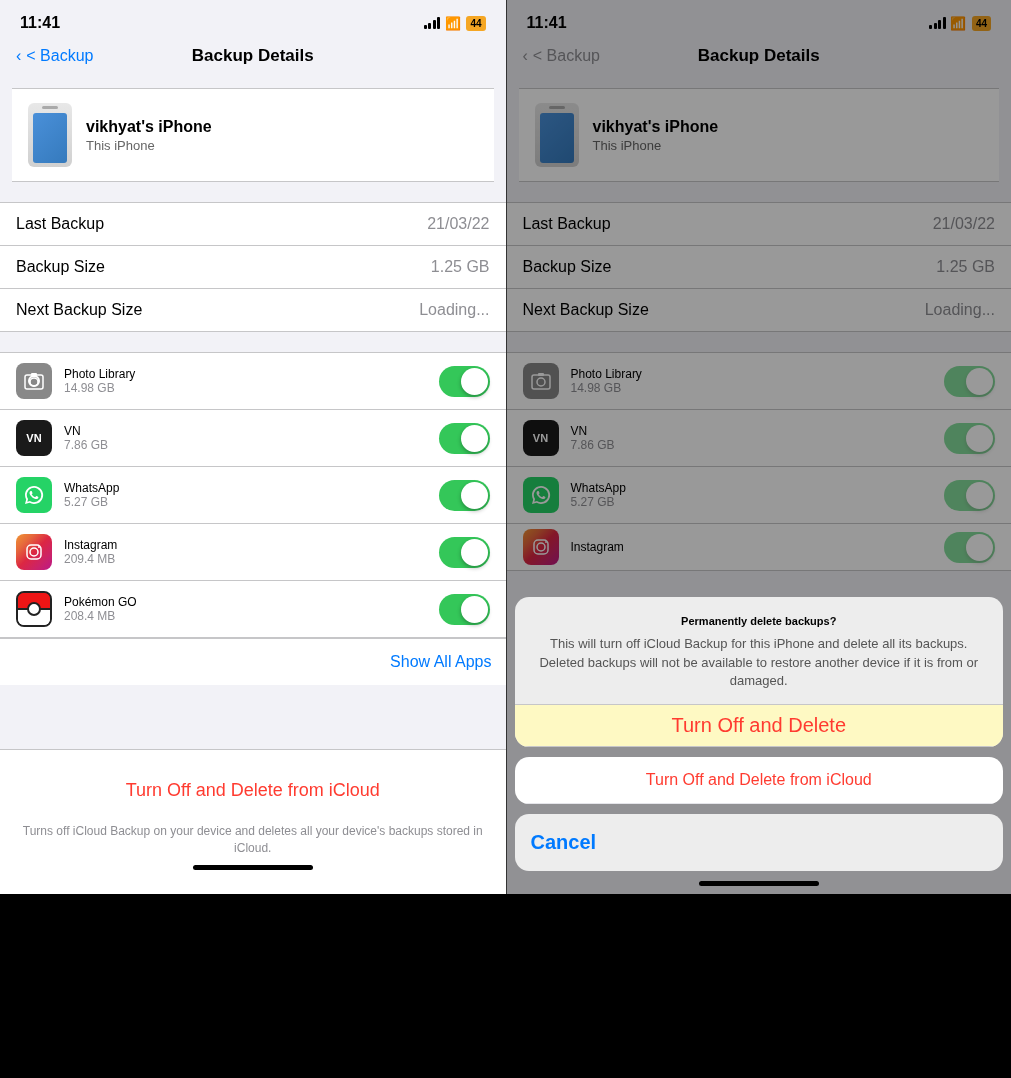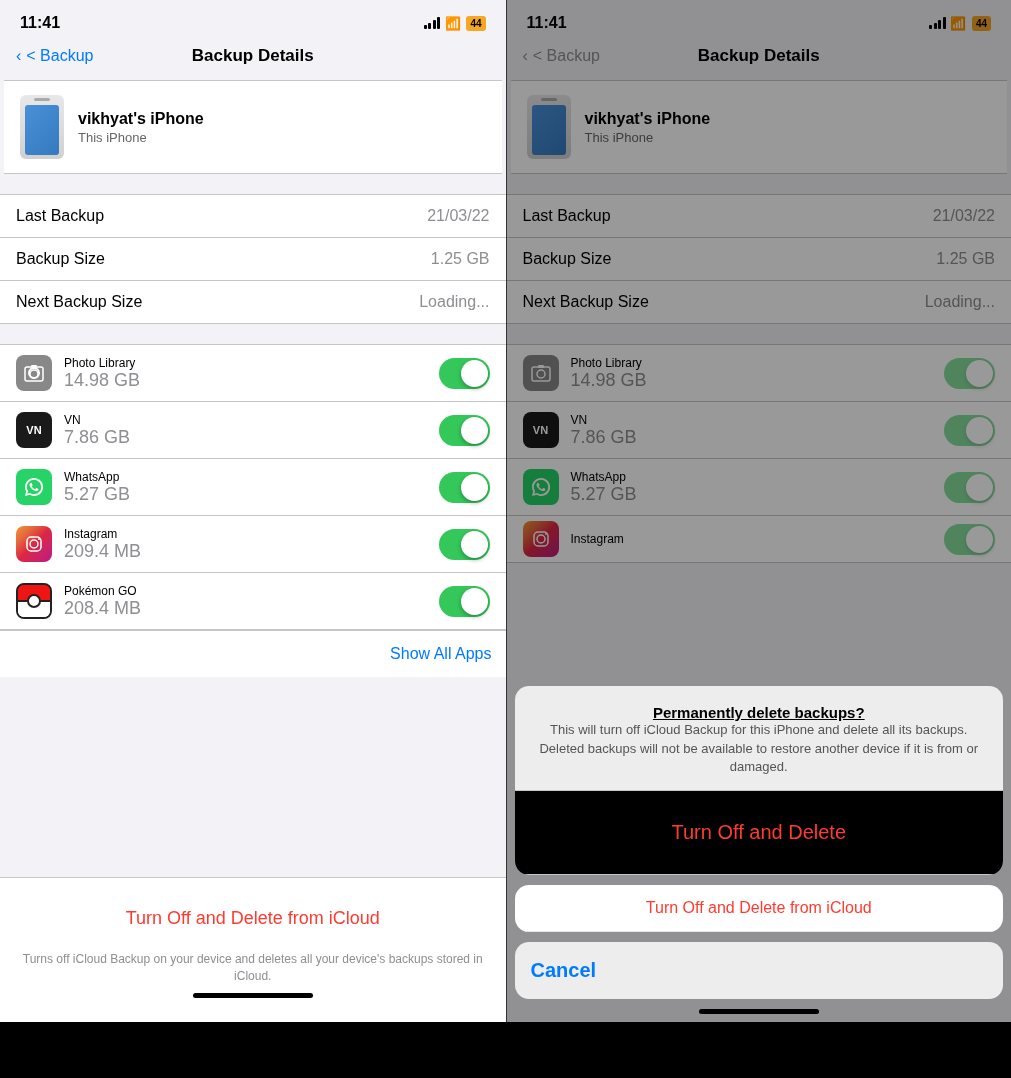--- a/index.html
+++ b/index.html
@@ -7,21 +7,21 @@
       width: 1011px;
       height: 1078px;
       background: #000;
       display: flex;
       font-family: -apple-system, 'SF Pro Text', 'Helvetica Neue', sans-serif;
       overflow: hidden;
     }
 
     .phone-screen {
       width: 505.5px;
-      height: 1022px;
+      height: 894px;
       background: #f2f2f7;
       position: relative;
       overflow: hidden;
     }
 
     .phone-screen.right {
       border-left: 1px solid #333;
     }
 
     
@@ -98,21 +98,21 @@
 
     .nav-title {
       font-size: 17px;
       font-weight: 600;
       color: #000;
     }
 
     
     .device-section {
       background: #fff;
-      margin: 4px;
+      margin: 12px;
       padding: 14px 16px;
       display: flex;
       align-items: center;
       gap: 14px;
       border-top: 0.5px solid #c6c6c8;
       border-bottom: 0.5px solid #c6c6c8;
     }
 
     .device-icon {
       width: 44px;
@@ -252,21 +252,21 @@
     .app-info {
       flex: 1;
     }
 
     .app-name {
       font-size: 12px;
       color: #000;
     }
 
     .app-size {
-      font-size: 18px;
+      font-size: 12px;
       color: #8e8e93;
     }
 
     
     .toggle {
       width: 51px;
       height: 31px;
       background: #34c759;
       border-radius: 16px;
       position: relative;
@@ -367,39 +367,39 @@
       overflow: hidden;
     }
 
     .dialog-header {
       padding: 18px 16px 14px;
       text-align: center;
       border-bottom: 0.5px solid #c6c6c8;
     }
 
     .dialog-title {
-      font-size: 15px;
+      font-size: 11px;
       font-weight: 600;
       color: #000;
-      text-decoration: underline;
+      margin-bottom: 8px;
     }
 
     .dialog-message {
       font-size: 13px;
       color: #555;
       line-height: 1.4;
     }
 
     .dialog-action {
-      padding: 30px 16px;
+      padding: 9px 16px;
       text-align: center;
       font-size: 20px;
       font-weight: 500;
       color: #ff3b30;
-      background: #000000;
+      background: #fef9c3;
       cursor: pointer;
       border-bottom: 0.5px solid #c6c6c8;
     }
 
     .action-sheet-bottom {
       background: #fff;
       margin: 0 8px 10px;
       border-radius: 14px;
       overflow: hidden;
     }

